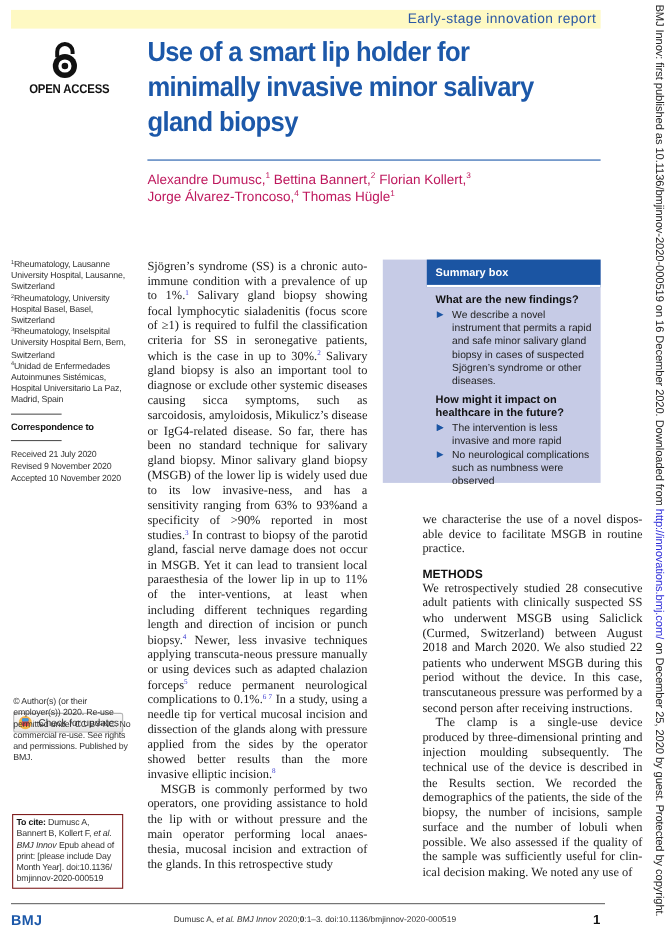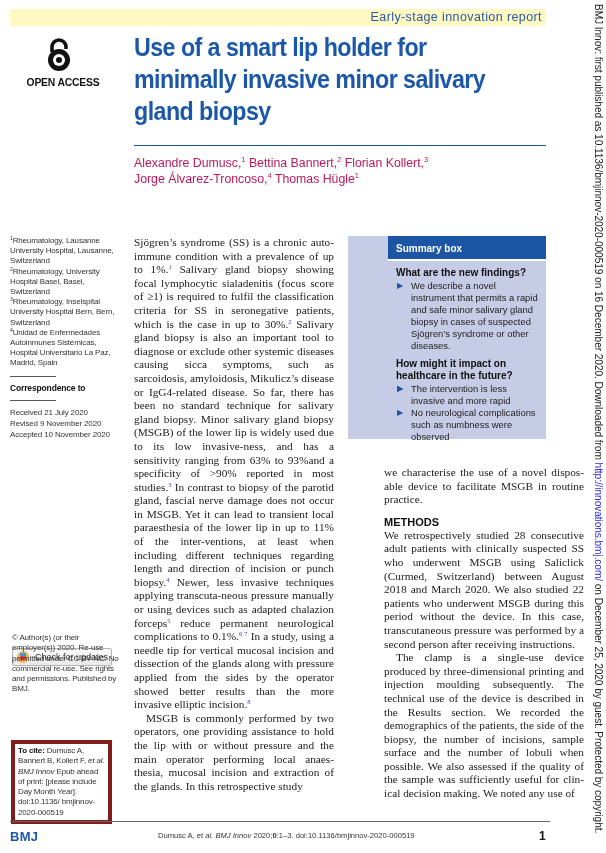--- a/index.html
+++ b/index.html
@@ -25,21 +25,21 @@
   .corr-title { font-weight: bold; font-size: 8.5px; color: #111; }
   .dates { line-height: 11px; }
 
   .cfu { position: absolute; left: 12px; top: 648px; width: 100px; height: 18px; border: 1px solid #b5b5b5; border-radius: 2px; background: linear-gradient(#fafafa, #e9e9e9); font-family: "Liberation Sans", sans-serif; font-size: 9px; color: #333; display: flex; align-items: center; }
   .cfu-icon { width: 12px; height: 12px; border-radius: 50%; background: #f3b64b; margin: 0 6px 0 4px; position: relative; }
   .cfu-icon::before { content: ""; position: absolute; left: 3px; top: 2px; width: 6px; height: 7px; background: #e24a4a; border-radius: 1px 1px 0 0; }
   .cfu-icon::after { content: ""; position: absolute; left: 3px; top: 2px; width: 6px; height: 3px; background: #3a9de0; border-radius: 1px; }
 
   .copyright { position: absolute; left: 12px; top: 633px; width: 108px; font-family: "Liberation Sans", sans-serif; font-size: 8px; line-height: 10.3px; color: #333; letter-spacing: -0.15px; }
 
-  .cite-box { position: absolute; left: 11px; top: 740px; width: 101px; border: 4px solid #7f1d1d; padding: 2px 3px; font-family: "Liberation Sans", sans-serif; font-size: 8px; line-height: 10.3px; color: #333; letter-spacing: -0.15px; }
+  .cite-box { position: absolute; left: 11px; top: 740px; width: 101px; border: 1px solid #7f1d1d; padding: 2px 3px; font-family: "Liberation Sans", sans-serif; font-size: 8px; line-height: 10.3px; color: #333; letter-spacing: -0.15px; }
   .cite-box b { color: #111; }
 
   .col { position: absolute; width: 200px; font-size: 11.3px; line-height: 13.6px; text-align: justify; color: #1a1a1a; }
   .col1 { left: 134px; top: 236px; }
   .col2 { left: 348px; top: 466px; margin-left: 36px; }
   .section-head { font-family: "Liberation Sans", sans-serif; font-weight: bold; font-size: 11px; line-height: 13px; color: #111; }
   .para { text-indent: 0; }
   .para.indent { text-indent: 12px; }
   .col sup { font-size: 6.5px; vertical-align: 4px; line-height: 0; color: #3c3cd0; }
   .gap { height: 9px; }

